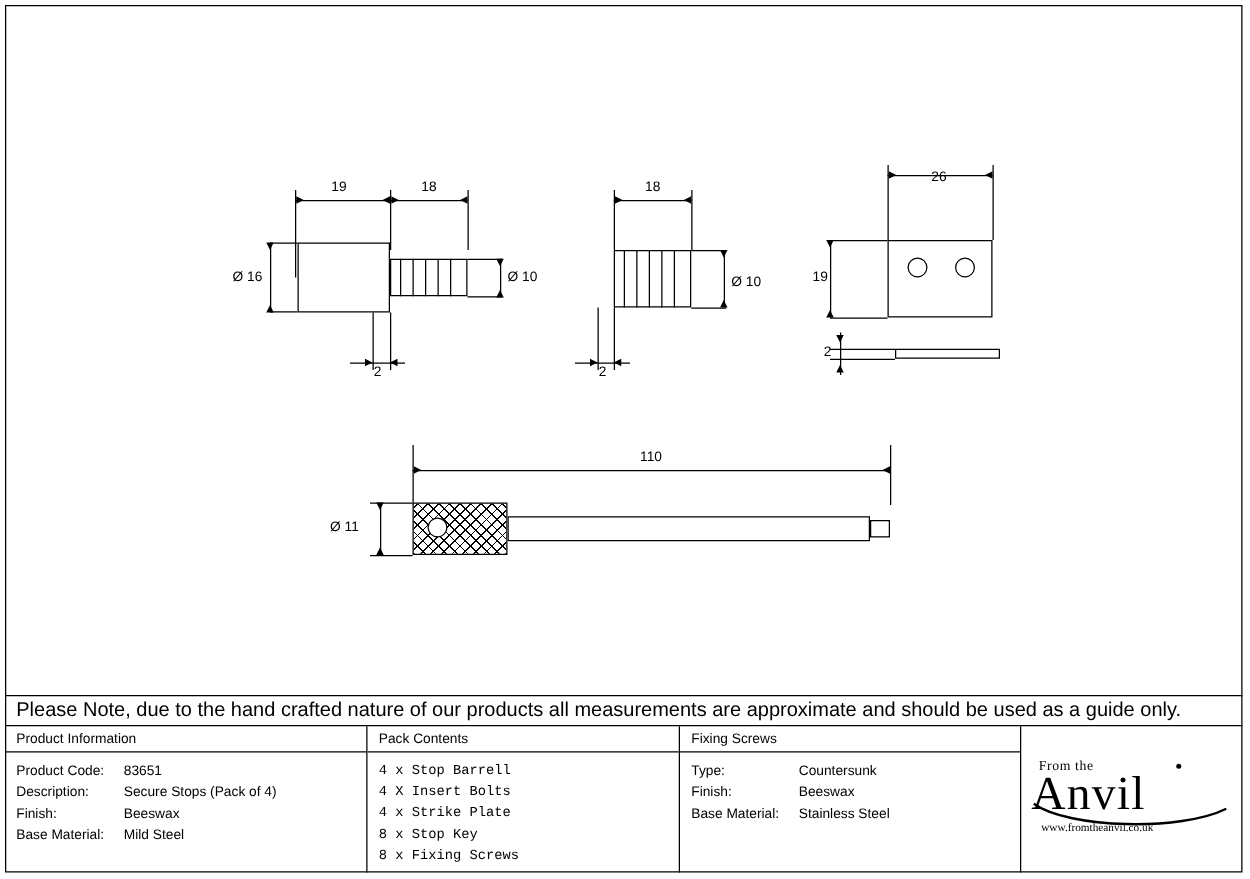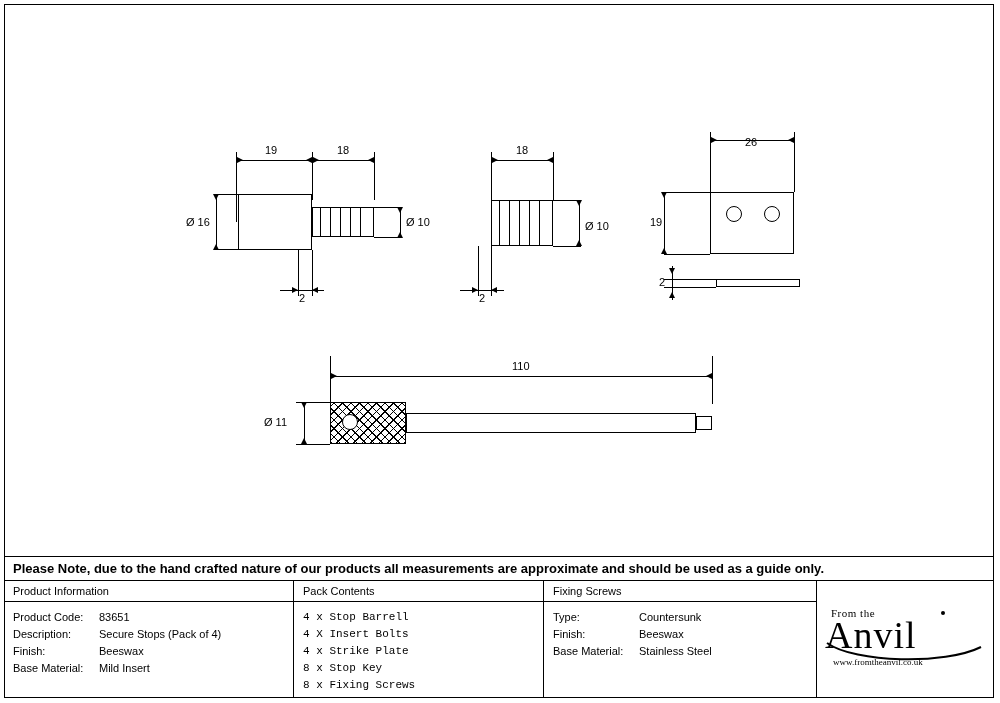--- a/index.html
+++ b/index.html
@@ -82,24 +82,23 @@
     left: 4px;
     top: 556px;
     width: 990px;
     height: 24px;
     border-top: 1px solid #000;
     box-sizing: border-box;
     display: flex;
     align-items: center;
   }
   .note-text {
-    font-size: 13px;
+    font-size: 16px;
     padding-left: 9px;
     color: #000;
-    font-weight: bold;
   }
   .tables {
     position: absolute;
     left: 4px;
     top: 580px;
     width: 990px;
     height: 118px;
     border-top: 1px solid #000;
     box-sizing: border-box;
     display: flex;
@@ -316,21 +315,21 @@
         <div class="kv">
           <span class="k">Description:</span>
           <span class="v">Secure Stops (Pack of 4)</span>
         </div>
         <div class="kv">
           <span class="k">Finish:</span>
           <span class="v">Beeswax</span>
         </div>
         <div class="kv">
           <span class="k">Base Material:</span>
-          <span class="v">Mild Insert</span>
+          <span class="v">Mild Steel</span>
         </div>
       </div>
     </div>
 
     <div class="col col-pack">
       <div class="col-head">Pack Contents</div>
       <div class="col-body">
         <div class="plain-row">4 x Stop Barrell</div>
         <div class="plain-row">4 X Insert Bolts</div>
         <div class="plain-row">4 x Strike Plate</div>

